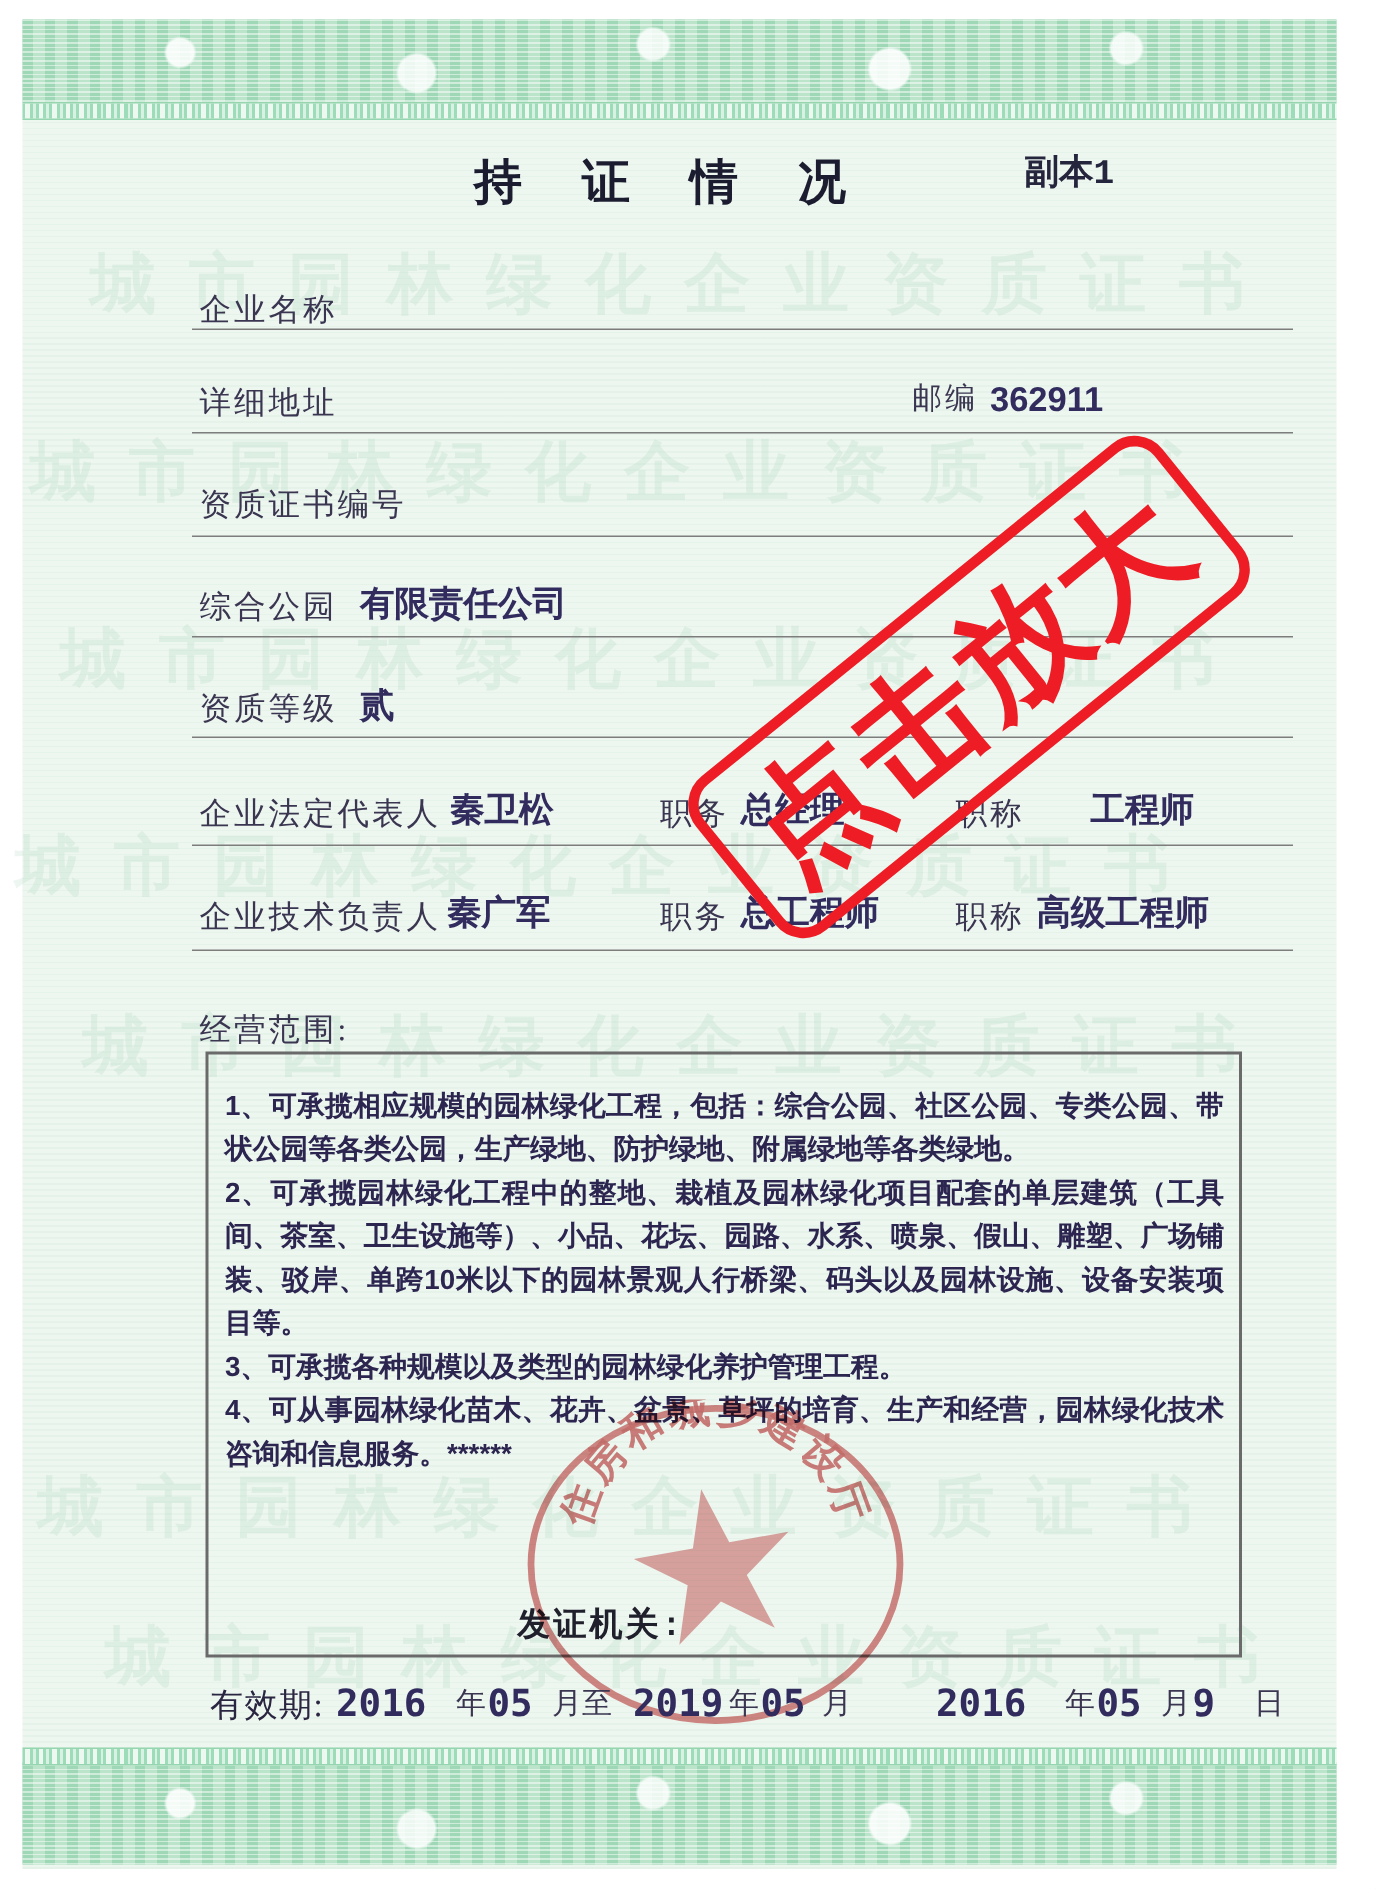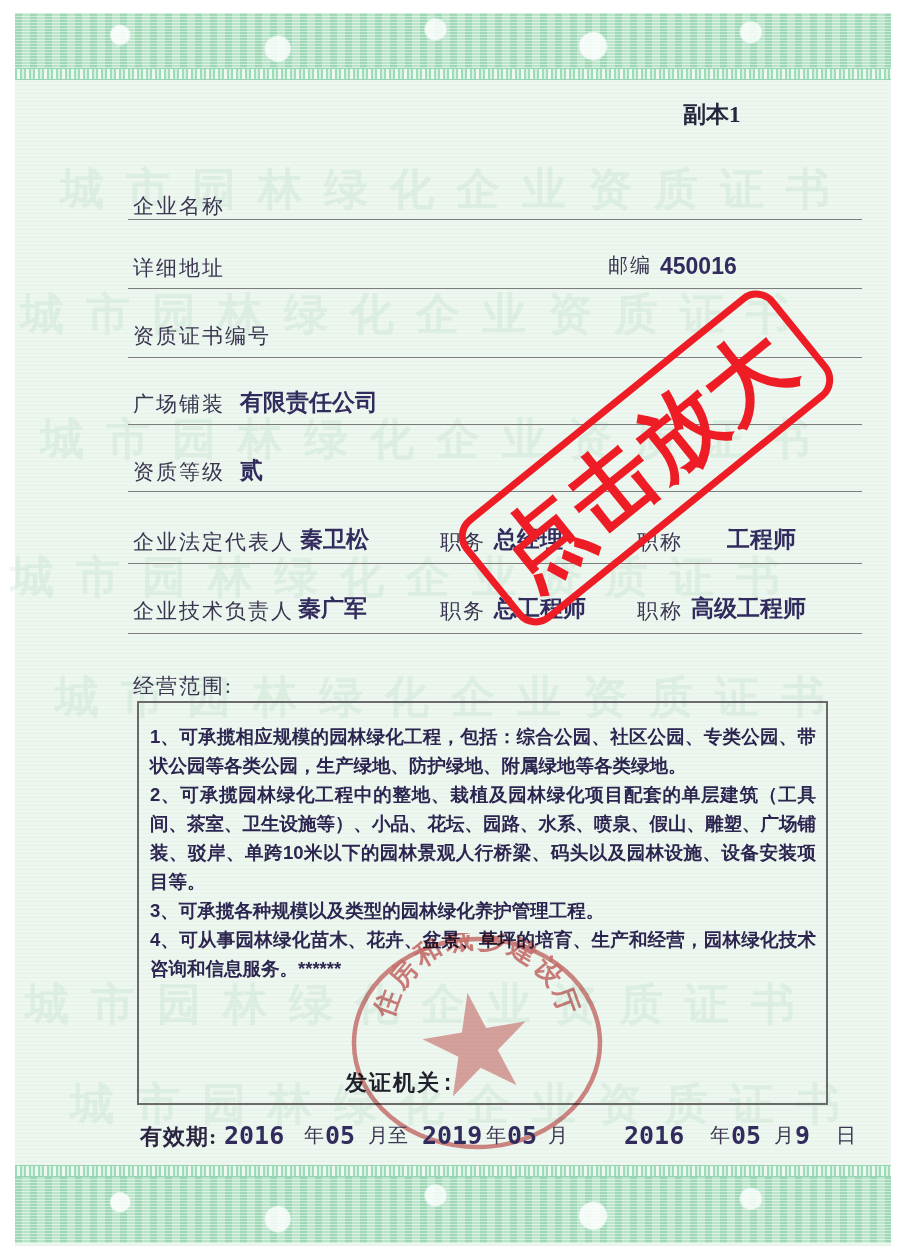--- a/index.html
+++ b/index.html
@@ -50,37 +50,37 @@
     font-family:"Liberation Sans", sans-serif; white-space:nowrap;
   }
   .uline { position:absolute; left:128px; width:734px; height:1px; background:#7d7d7d; }
   .title {
     position:absolute; top:100px; left:50%; transform:translateX(-54%);
     font-size:32px; font-weight:bold; letter-spacing:16px; color:#1c1c30;
     font-family:"Liberation Serif", serif; white-space:nowrap;
   }
   .copyno {
     position:absolute; left:683px; top:99px; font-size:23px; font-weight:bold;
-    color:#25253d; font-family:Liberation Serif, serif;
+    color:#25253d; font-family:Liberation Mono, monospace;
   }
   .scopebox {
     position:absolute; left:137px; top:701px; width:691px; height:404px;
     border:2px solid #6a6a6a;
   }
   .scopetext {
     position:absolute; left:150px; top:722px; width:666px;
     font-size:18.5px; font-weight:bold; color:#2b2550; line-height:1.57;
     font-family:"Liberation Sans", sans-serif; white-space:pre-line; text-align:justify;
   }
   .issuer {
     position:absolute; left:345px; top:1068px; font-size:22px; font-weight:bold;
     color:#20202c; letter-spacing:2px; font-family:Liberation Mono, monospace;
   }
   .vrow span { position:absolute; white-space:nowrap; }
-  .vlabel { font-size:22px; font-weight:bold; color:#2a2540; letter-spacing:1px; font-family:"Liberation Serif", serif; }
+  .vlabel { font-size:22px; font-weight:normal; color:#2a2540; letter-spacing:1px; font-family:"Liberation Serif", serif; }
   .vnum { font-size:25px; font-weight:bold; color:#322c5e; font-family:"DejaVu Sans Mono", monospace; }
   .vunit { font-size:20px; color:#3a3550; font-family:"Liberation Serif", serif; }
   .seal { position:absolute; left:346px; top:933px; width:262px; height:226px;
     mix-blend-mode:multiply; opacity:.88; pointer-events:none; }
   .stamp {
     position:absolute; left:446px; top:392px; width:400px; height:132px;
     border:7px solid #ee1c24; border-radius:24px;
     transform:rotate(-39deg);
     display:flex; align-items:center; justify-content:center;
     cursor:pointer; background:transparent; z-index:5;
@@ -102,34 +102,35 @@
   <div class="chain chain-bottom"></div>
 
   <div class="wm" style="left:60px; top:160px;">城市园林绿化企业资质证书</div>
   <div class="wm" style="left:20px; top:285px;">城市园林绿化企业资质证书</div>
   <div class="wm" style="left:40px; top:410px;">城市园林绿化企业资质证书</div>
   <div class="wm" style="left:10px; top:548px;">城市园林绿化企业资质证书</div>
   <div class="wm" style="left:55px; top:668px;">城市园林绿化企业资质证书</div>
   <div class="wm" style="left:25px; top:975px;">城市园林绿化企业资质证书</div>
   <div class="wm" style="left:70px; top:1075px;">城市园林绿化企业资质证书</div>
 
+  <div class="title">持 证 情 况</div>
   <div class="copyno">副本1</div>
 
   <div class="label" style="left:133px; top:192px;">企业名称</div>
   <div class="uline" style="top:219px;"></div>
 
   <div class="label" style="left:133px; top:254px;">详细地址</div>
   <div class="label" style="left:608px; top:252px; font-size:20px;">邮编</div>
-  <div class="value" style="left:660px; top:253px;">450016</div>
+  <div class="value" style="left:660px; top:253px;">362911</div>
   <div class="uline" style="top:288px;"></div>
 
   <div class="label" style="left:133px; top:322px;">资质证书编号</div>
   <div class="uline" style="top:357px;"></div>
 
-  <div class="label" style="left:133px; top:390px;">广场铺装</div>
+  <div class="label" style="left:133px; top:390px;">综合公园</div>
   <div class="value" style="left:240px; top:387px;">有限责任公司</div>
   <div class="uline" style="top:424px;"></div>
 
   <div class="label" style="left:133px; top:458px;">资质等级</div>
   <div class="value" style="left:240px; top:455px;">贰</div>
   <div class="uline" style="top:491px;"></div>
 
   <div class="label" style="left:133px; top:528px;">企业法定代表人</div>
   <div class="value" style="left:300px; top:524px;">秦卫松</div>
   <div class="label" style="left:440px; top:528px;">职务</div>

